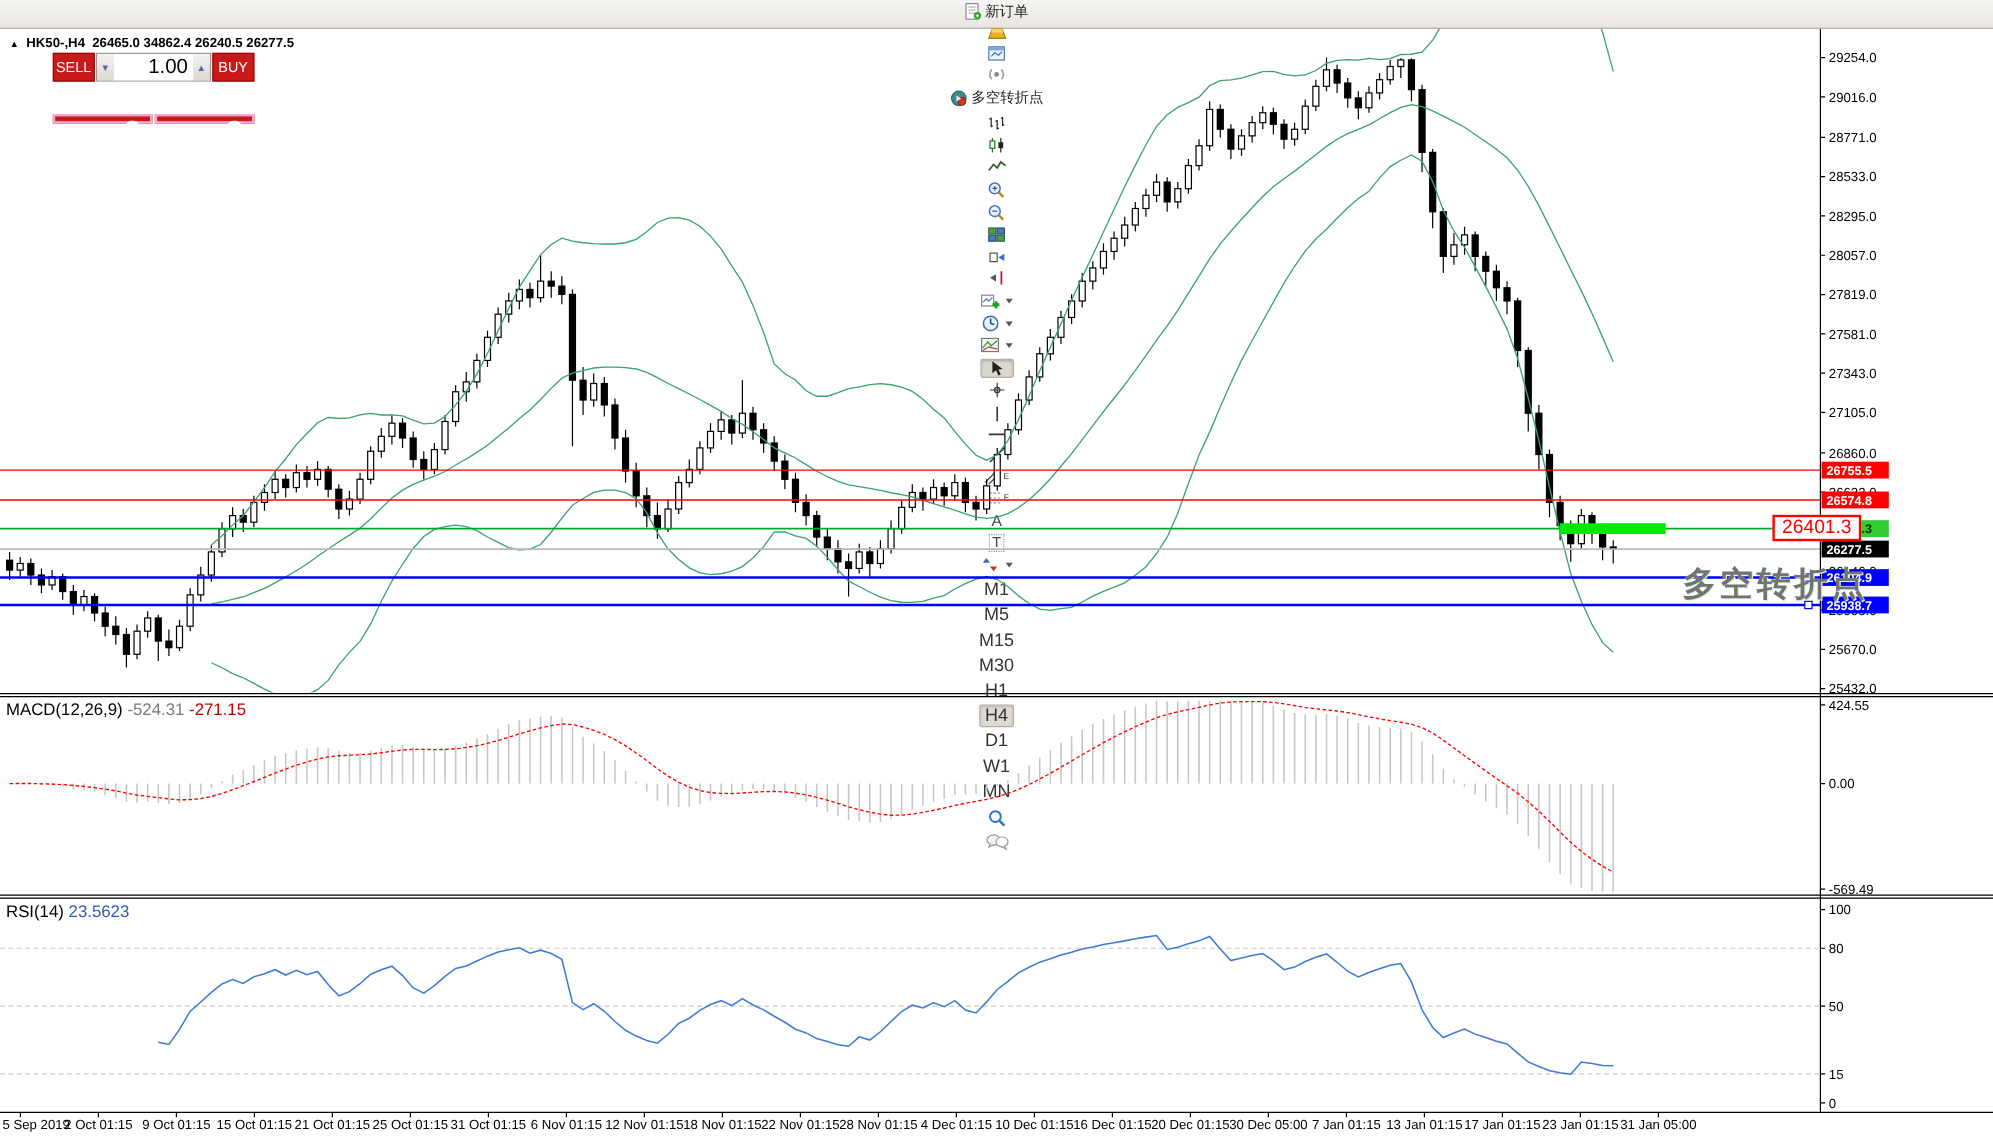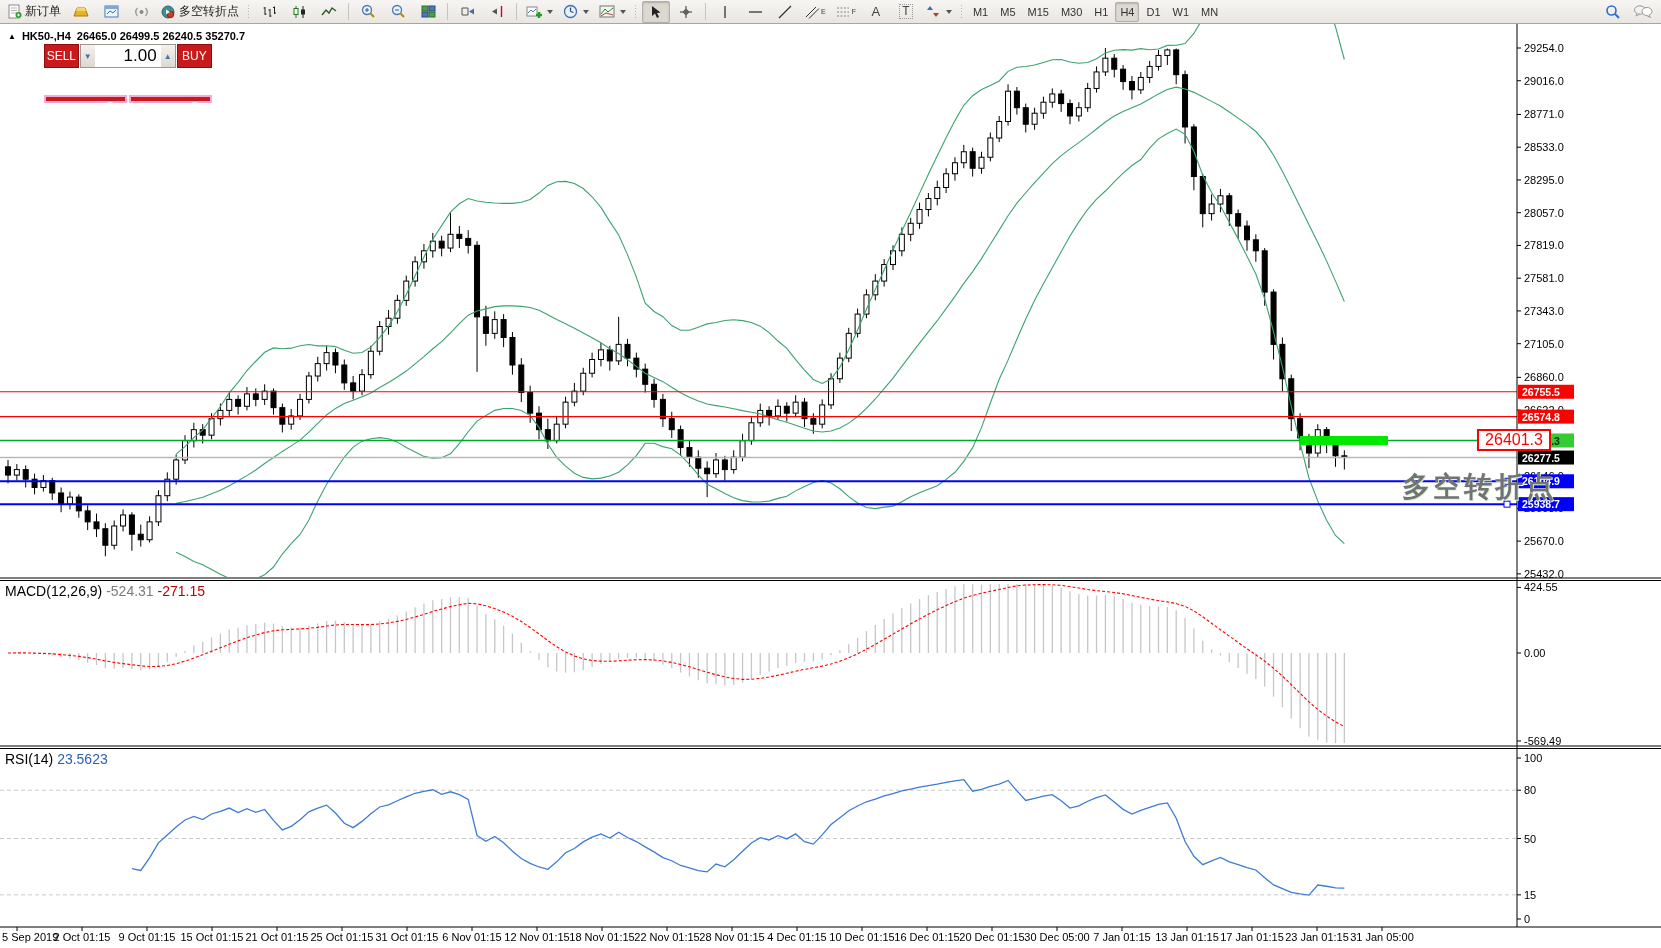--- a/index.html
+++ b/index.html
@@ -1,25 +1,25 @@
 <!DOCTYPE html>
 <html><head>
 <meta charset="utf-8">
 <style>
   html,body{margin:0;padding:0;background:#fff;width:1661px;height:948px;overflow:hidden;
     font-family:"Liberation Sans",sans-serif;-webkit-font-smoothing:antialiased;}
   
   .toolbar{position:absolute;left:0;top:0;width:1661px;height:24px;
     background:linear-gradient(#f7f5f3,#e9e6e1);border-bottom:1px solid #aaa69f;
-    display:flex;align-items:center;padding:0 4px;box-sizing:border-box;gap:2px;}
+    display:flex;align-items:center;padding:0 4px;box-sizing:border-box;gap:2px;flex-direction:column;}
   .tb-btn{height:20px;min-width:20px;display:flex;align-items:center;justify-content:center;
     padding:0 3px;border:1px solid transparent;border-radius:2px;cursor:default;gap:3px;}
   .tb-btn.active{background:#dcd8d0;border:1px solid #b3afa7;box-shadow:inset 0 1px 2px rgba(0,0,0,.2);}
   .tb-txt{font-size:12px;color:#222;}
-  .tf{font-size:11px;color:#333;padding:0 4px;height:18px;display:flex;align-items:center;border:1px solid transparent;border-radius:2px;}
+  .tf{font-size:15px;color:#333;padding:0 4px;height:18px;display:flex;align-items:center;border:1px solid transparent;border-radius:2px;}
   .tf.active{background:#dedad3;border:1px solid #b3afa7;box-shadow:inset 0 1px 2px rgba(0,0,0,.18);}
   .sep{width:1px;height:17px;background:#c8c4bc;margin:0 3px;}
   .grip{width:4px;height:16px;margin:0 2px;
     background-image:radial-gradient(#b7b3ab 35%,transparent 36%);background-size:3px 3px;}
   .caret{width:0;height:0;border-left:3px solid transparent;border-right:3px solid transparent;border-top:4px solid #555;margin-left:2px;}
   .spacer{margin-left:auto;}
   
   .symbol-line{position:absolute;left:8px;top:30px;font-size:11px;font-weight:bold;color:#000;display:flex;gap:6px;align-items:center;}
   .collapse{font-size:8px;}
   .oneclick{position:absolute;left:8px;top:44px;width:168px;padding-left:36px;}
@@ -866,21 +866,21 @@
       <line x1="1317" y1="903" x2="1317" y2="907" stroke="#000"></line>
       <text x="1317" y="917" font-size="11" fill="#000" text-anchor="middle">23 Jan 01:15</text>
       <line x1="1382" y1="903" x2="1382" y2="907" stroke="#000"></line>
       <text x="1382" y="917" font-size="11" fill="#000" text-anchor="middle">31 Jan 05:00</text>
     </svg>
 </div>
 
 <div class="symbol-line">
   <span class="collapse">▲</span>
   <span>HK50-,H4</span>
-  <span>26465.0 26499.5 26240.5 35270.7</span>
+  <span>26465.0 34862.4 26240.5 26277.5</span>
 </div>
 
 <div class="oneclick">
   <div class="oc-row1">
     <div class="oc-sell">SELL</div>
     <div class="oc-step">
       <div class="oc-arrow">▼</div>
       <input class="oc-vol" value="1.00" style="">
       <div class="oc-arrow">▲</div>
     </div>

